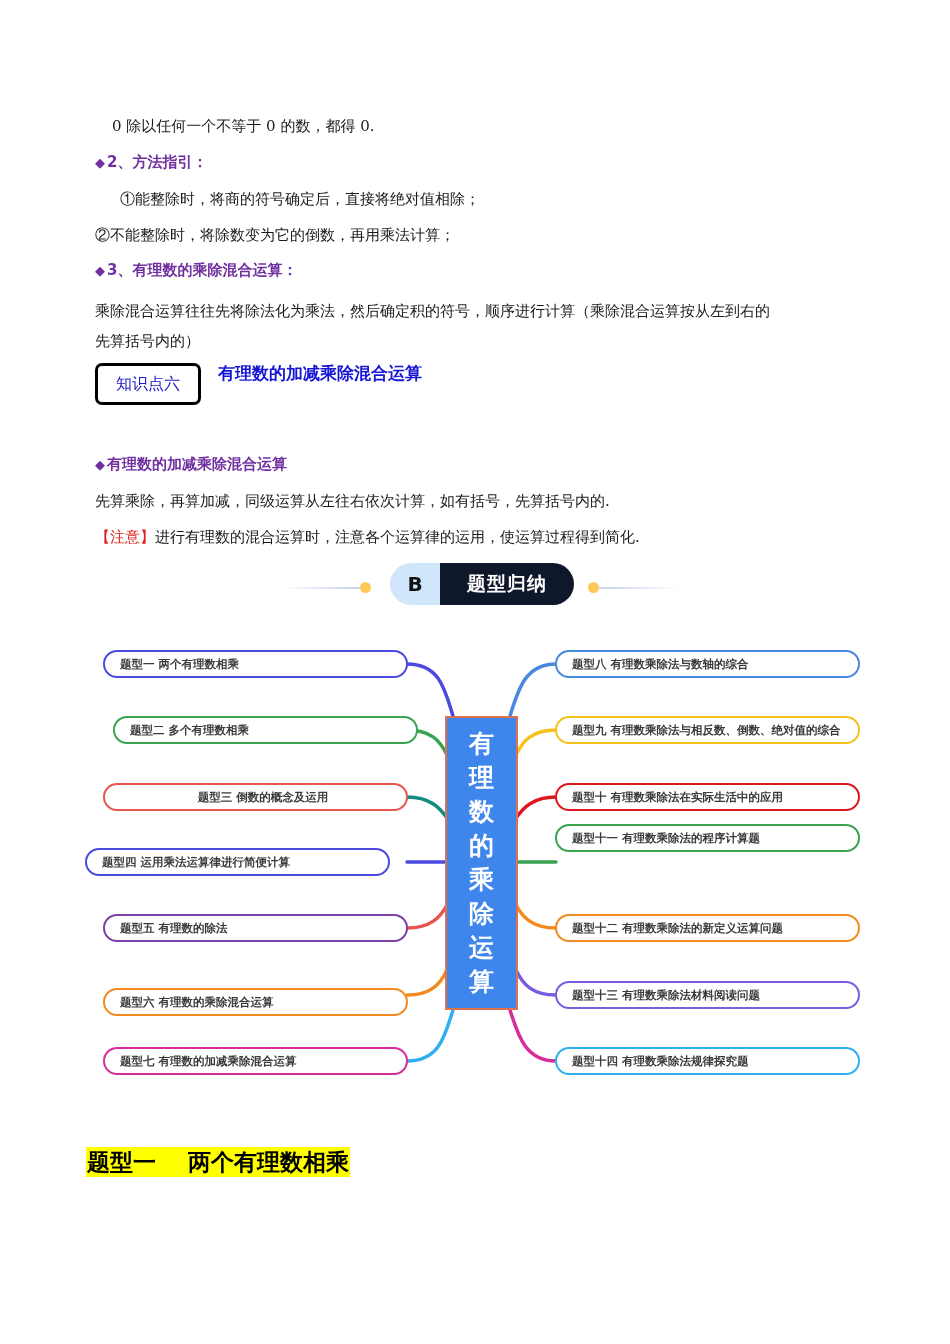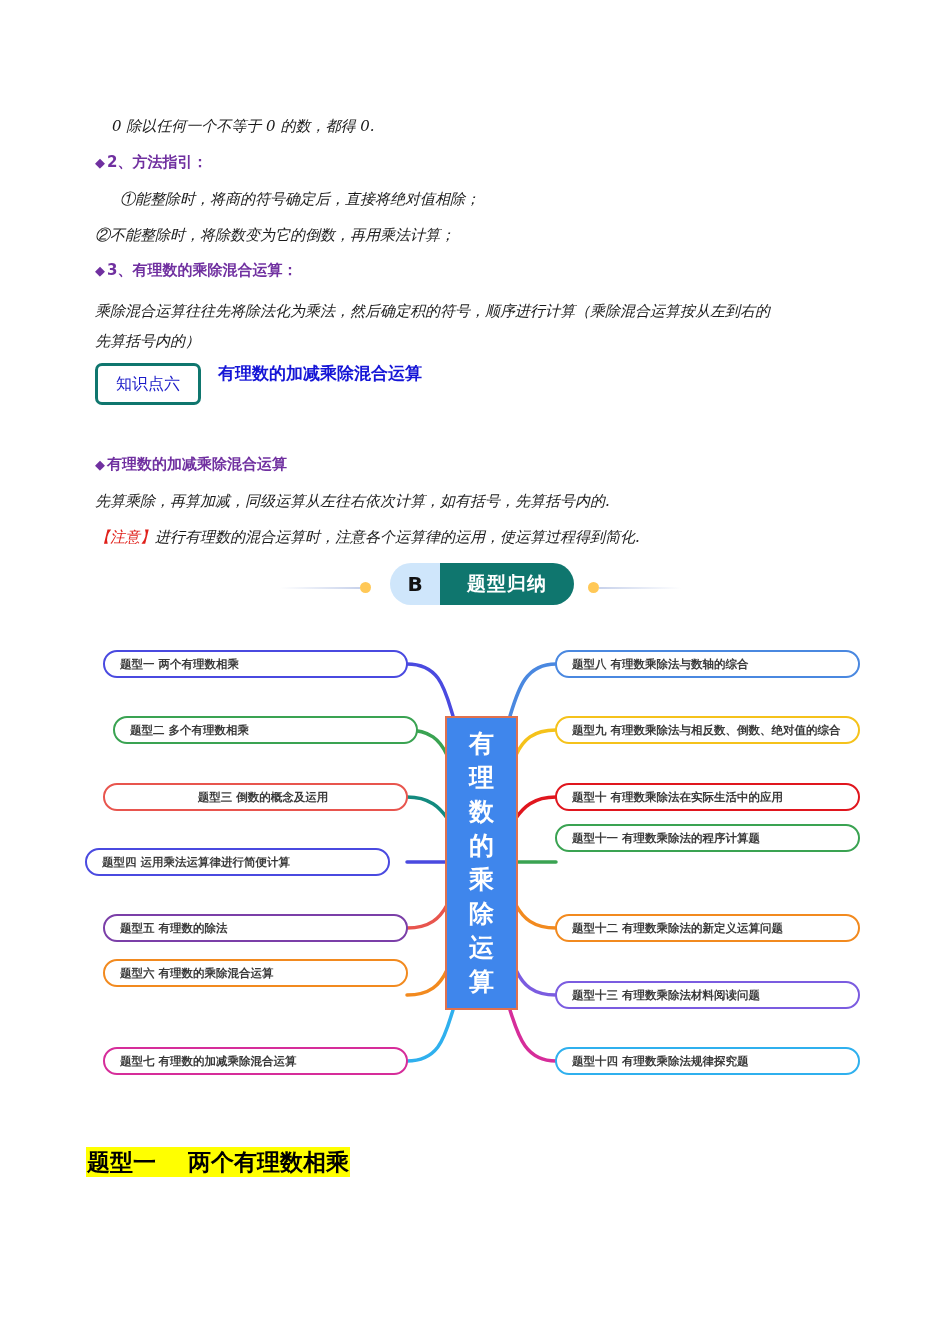--- a/index.html
+++ b/index.html
@@ -1,31 +1,31 @@
 <!DOCTYPE html>
 <html><head>
 <meta charset="utf-8">
 <style>
   html, body { margin: 0; padding: 0; background: #ffffff; }
   body { width: 950px; height: 1344px; position: relative; overflow: hidden;
          font-family: "DejaVu Serif", "Liberation Serif", serif; color: #1a1a1a; }
   .abs { position: absolute; }
-  .p { font-size: 15px; line-height: 20px; white-space: nowrap; font-style: italic; }
+  .p { font-size: 15px; line-height: 20px; white-space: nowrap; }
   .head { font-family: "DejaVu Sans", "Liberation Sans", sans-serif; font-weight: bold; color: #7030a0; font-size: 15px; white-space: nowrap; }
   .diamond { font-size: 13px; margin-right: 2px; }
-  .kp-box { left: 95px; top: 363px; width: 106px; height: 42px; border: 3px solid #0f766e; border-radius: 7px;
+  .kp-box { left: 95px; top: 363px; width: 106px; height: 42px; border: 3px solid #000000; border-radius: 7px;
             box-sizing: border-box; display: flex; align-items: center; justify-content: center;
             font-family: Liberation Mono, monospace; color: #1a1ac8; font-size: 16px; }
   .kp-title { left: 218px; top: 362px; font-family: "DejaVu Sans", "Liberation Sans", sans-serif; font-weight: bold;
               color: #1515d6; font-size: 17px; white-space: nowrap; }
   .note-tag { color: #e0201a; }
   .banner { left: 390px; top: 563px; width: 184px; height: 42px; border-radius: 21px; overflow: hidden; display: flex; }
   .banner .b { width: 50px; background: #cfe6fb; color: #111; font-family: "DejaVu Sans", "Liberation Sans", sans-serif;
                font-weight: bold; font-size: 20px; display: flex; align-items: center; justify-content: center; }
-  .banner .t { flex: 1; background: #0f766e; color: #fff; font-family: "DejaVu Sans", "Liberation Sans", sans-serif;
+  .banner .t { flex: 1; background: #0f172a; color: #fff; font-family: "DejaVu Sans", "Liberation Sans", sans-serif;
                font-weight: bold; font-size: 19px; display: flex; align-items: center; justify-content: center; letter-spacing: 1px; }
   .dot { width: 11px; height: 11px; border-radius: 50%; background: #ffc857; }
   .bline { height: 2px; }
   .node { position: absolute; height: 28px; border: 2px solid; border-radius: 15px; box-sizing: border-box;
           display: flex; align-items: center; padding-left: 15px; font-family: "DejaVu Sans", "Liberation Sans", sans-serif;
           font-weight: bold; font-size: 11.5px; color: #3a3a3a; white-space: nowrap; background: #fff; }
   .center-box { left: 445px; top: 716px; width: 73px; height: 294px; background: #3f86ec; border: 2px solid #e0714d;
                 box-sizing: border-box; display: flex; flex-direction: column; align-items: center; justify-content: center; }
   .center-box span { color: #fff; font-family: "DejaVu Sans", "Liberation Sans", sans-serif; font-weight: bold;
                      font-size: 25px; line-height: 34px; }
@@ -99,21 +99,21 @@
   </div>
 <div class="node" style="left: 103px; top: 783px; width: 305px; border-color: rgb(232, 85, 78); justify-content: center;">
     <span>题型三  倒数的概念及运用</span>
   </div>
 <div class="node" style="left: 85px; top: 848px; width: 305px; border-color: rgb(74, 74, 224);">
     <span>题型四  运用乘法运算律进行简便计算</span>
   </div>
 <div class="node" style="left: 103px; top: 914px; width: 305px; border-color: rgb(123, 63, 168);">
     <span>题型五 有理数的除法</span>
   </div>
-<div class="node" style="left: 103px; top: 959px; width: 305px; border-color: rgb(242, 138, 31);">
+<div class="node" style="left: 103px; top: 988px; width: 305px; border-color: rgb(242, 138, 31);">
     <span>题型六  有理数的乘除混合运算</span>
   </div>
 <div class="node" style="left: 103px; top: 1047px; width: 305px; border-color: rgb(214, 45, 154);">
     <span>题型七  有理数的加减乘除混合运算</span>
   </div>
 
 <div class="abs center-box">
   <span>有</span>
   <span>理</span>
   <span>数</span>

